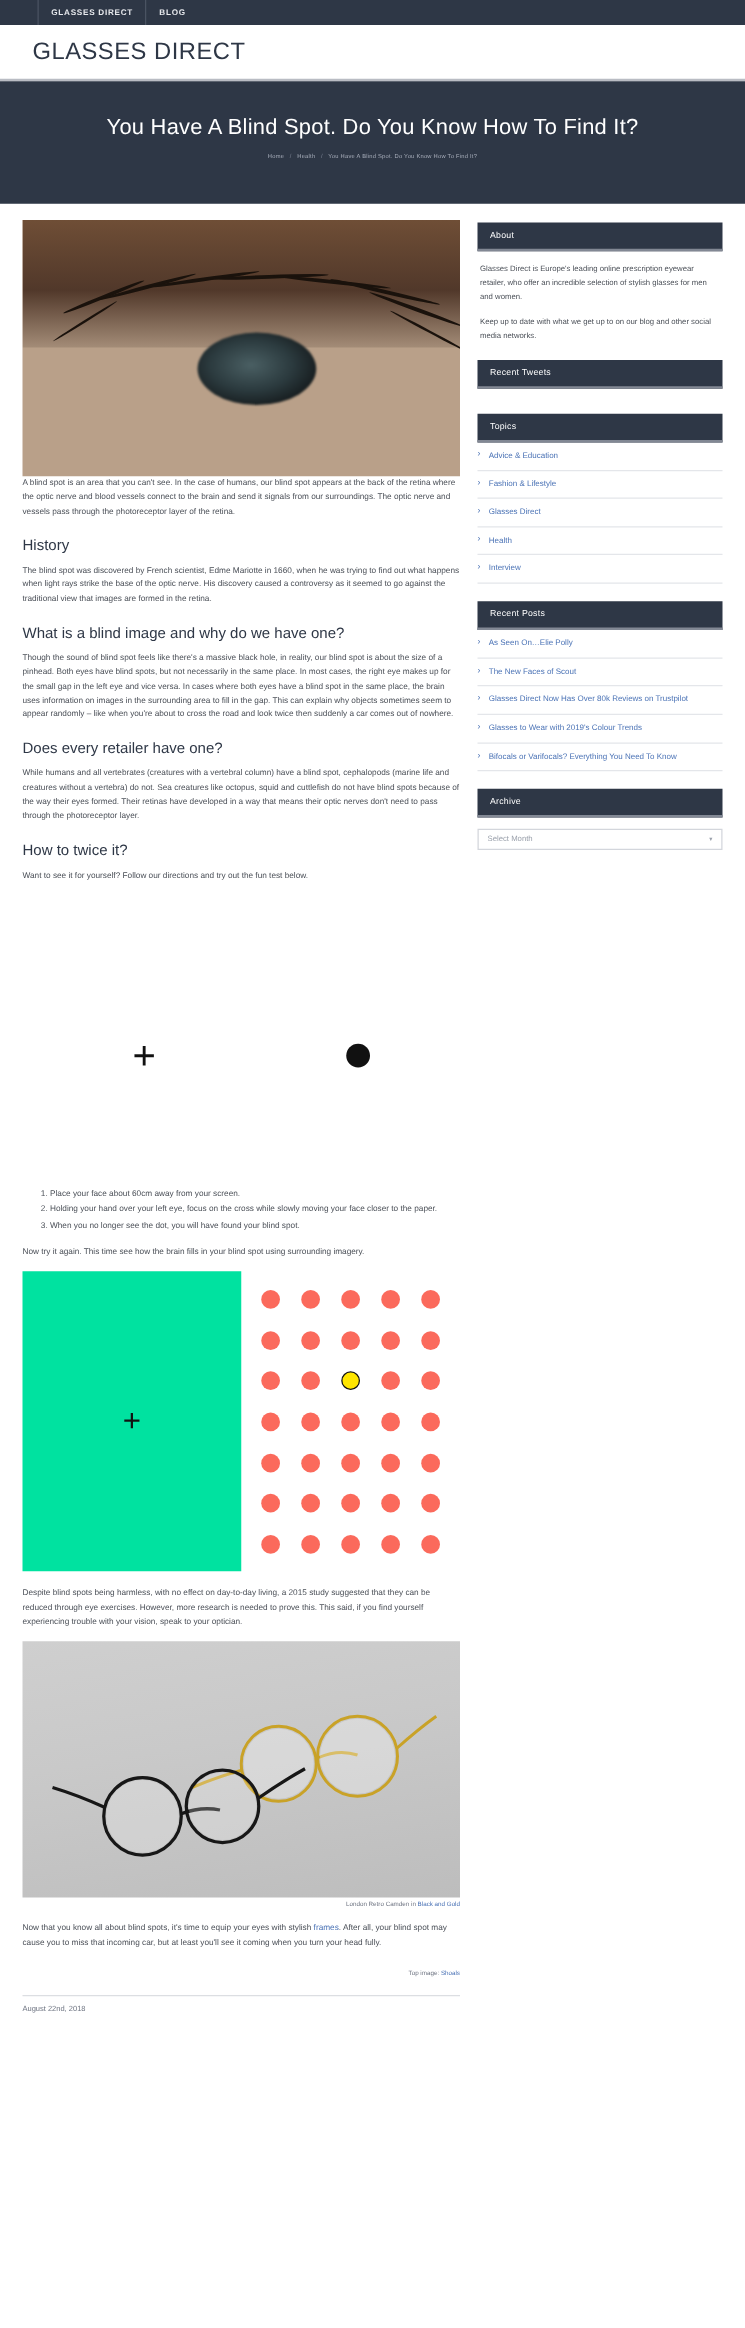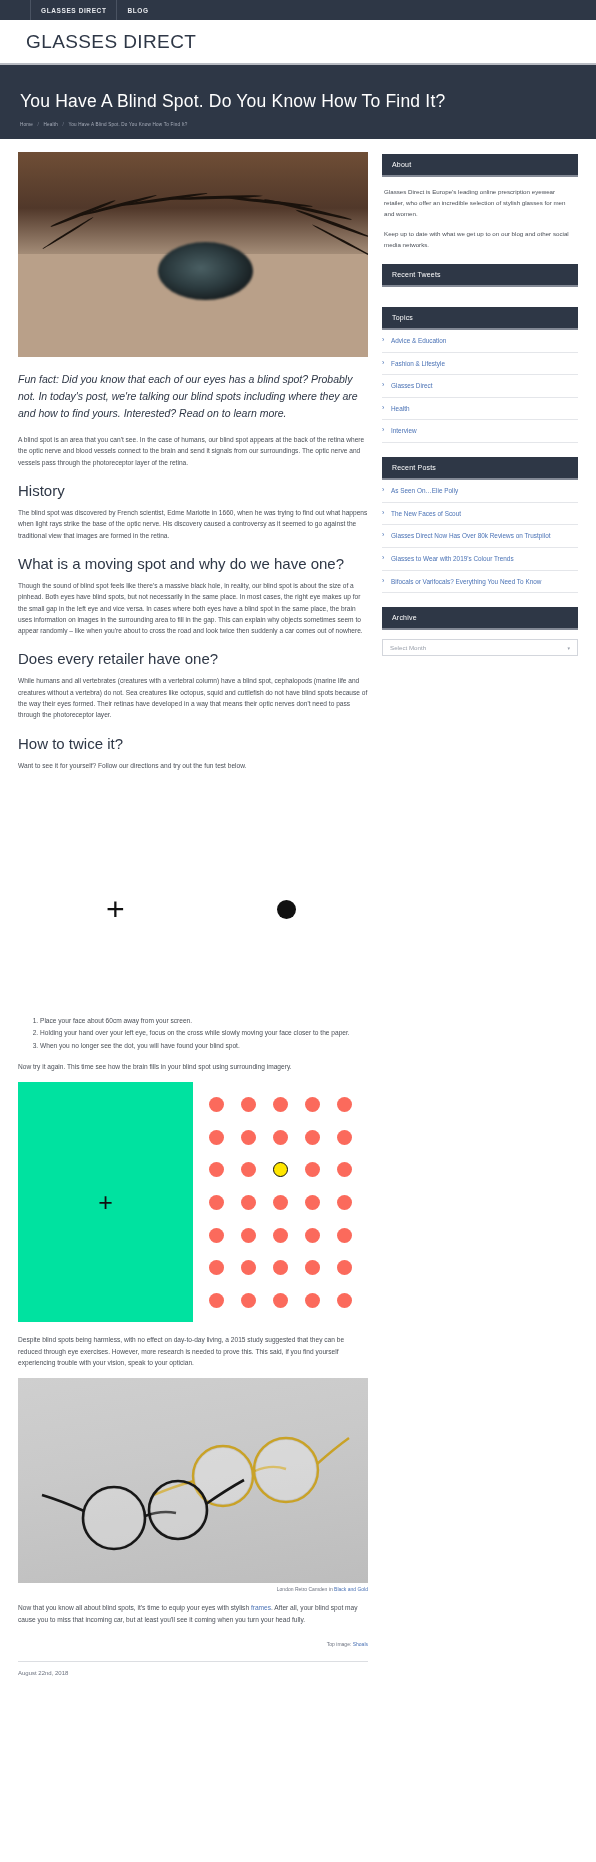--- a/index.html
+++ b/index.html
@@ -44,22 +44,22 @@
   .brand {
     font-size:19px;
     color:#2e3746;
     letter-spacing:.4px;
     font-weight:normal;
   }
 
   
   .hero {
     background:#2e3746;
-    padding:26px 20px 12px;
-    text-align:left;
+    padding:26px 20px 36px;
+    text-align:center;
   }
   .hero h1 {
     margin:0;
     color:#fff;
     font-size:17.5px;
     font-weight:normal;
     letter-spacing:.2px;
     line-height:1.25;
   }
   .breadcrumb {
@@ -113,21 +113,21 @@
     color:#2e3746;
     margin:14px 0 12px;
   }
   .content p {
     font-size:6.6px;
     line-height:1.72;
     color:#4a4f57;
     margin:0 0 10px;
   }
   .content h2 {
-    font-size:15px;
+    font-size:12px;
     font-weight:normal;
     color:#2e3746;
     margin:14px 0 8px;
   }
   .content ol {
     margin:4px 0 10px;
     padding-left:22px;
     font-size:6.6px;
     line-height:1.72;
     color:#4a4f57;
@@ -313,28 +313,27 @@
         <div class="lash" style="left:60px;top:52px;width:80px;height:3px;transform:rotate(-15deg);"></div>
         <div class="lash" style="left:100px;top:46px;width:90px;height:3px;transform:rotate(-8deg);"></div>
         <div class="lash" style="left:150px;top:44px;width:95px;height:3px;transform:rotate(-2deg);"></div>
         <div class="lash" style="left:200px;top:48px;width:95px;height:3px;transform:rotate(6deg);"></div>
         <div class="lash" style="left:245px;top:56px;width:90px;height:3px;transform:rotate(13deg);"></div>
         <div class="lash" style="left:275px;top:70px;width:80px;height:3px;transform:rotate(20deg);"></div>
         <div class="lash" style="left:20px;top:80px;width:60px;height:2px;transform:rotate(-32deg);"></div>
         <div class="lash" style="left:290px;top:88px;width:70px;height:2px;transform:rotate(28deg);"></div>
       </div>
 
-      <div class="lead">Fun fact: Did you know that each of our eyes has a blind spot? Probably not. In today's post, we're talking our blind spots including where they are and how to find yours. Interested? Read on to learn more.</div>
 
       <p>A blind spot is an area that you can't see. In the case of humans, our blind spot appears at the back of the retina where the optic nerve and blood vessels connect to the brain and send it signals from our surroundings. The optic nerve and vessels pass through the photoreceptor layer of the retina.</p>
 
       <h2>History</h2>
       <p>The blind spot was discovered by French scientist, Edme Mariotte in 1660, when he was trying to find out what happens when light rays strike the base of the optic nerve. His discovery caused a controversy as it seemed to go against the traditional view that images are formed in the retina.</p>
 
-      <h2>What is a moving spot and why do we have one?</h2>
+      <h2>What is a blind image and why do we have one?</h2>
       <p>Though the sound of blind spot feels like there's a massive black hole, in reality, our blind spot is about the size of a pinhead. Both eyes have blind spots, but not necessarily in the same place. In most cases, the right eye makes up for the small gap in the left eye and vice versa. In cases where both eyes have a blind spot in the same place, the brain uses information on images in the surrounding area to fill in the gap. This can explain why objects sometimes seem to appear randomly – like when you're about to cross the road and look twice then suddenly a car comes out of nowhere.</p>
 
       <h2>Does every retailer have one?</h2>
       <p>While humans and all vertebrates (creatures with a vertebral column) have a blind spot, cephalopods (marine life and creatures without a vertebra) do not. Sea creatures like octopus, squid and cuttlefish do not have blind spots because of the way their eyes formed. Their retinas have developed in a way that means their optic nerves don't need to pass through the photoreceptor layer.</p>
 
       <h2>How to twice it?</h2>
       <p>Want to see it for yourself? Follow our directions and try out the fun test below.</p>
 
       <div class="test1">
         <div class="cross">+</div>

